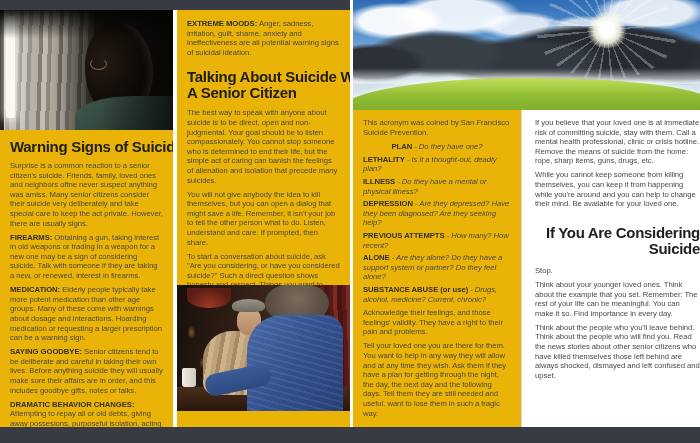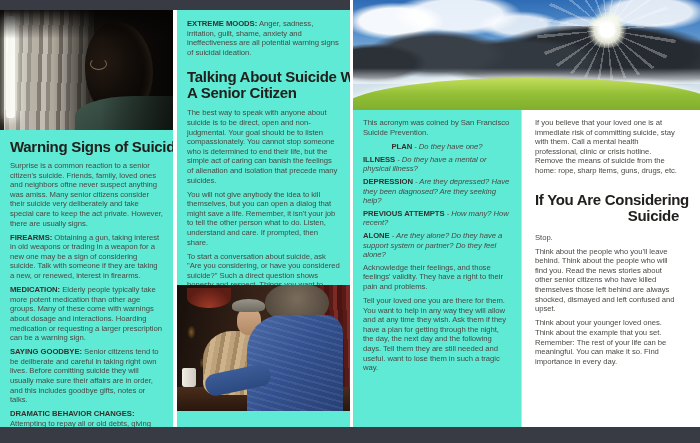--- a/index.html
+++ b/index.html
@@ -1,21 +1,21 @@
 <!DOCTYPE html>
 <html><head>
 <meta charset="utf-8">
 <style>
   html,body{margin:0;padding:0;background:#fff;}
   .stage{position:relative;width:700px;height:443px;background:#ffffff;overflow:hidden;
          font-family:"Liberation Sans",sans-serif;-webkit-font-smoothing:antialiased;}
   .bar{position:absolute;background:#383b43;}
   .bar-top{left:0;top:0;width:350px;height:10px;}
   .bar-bottom{left:0;top:427px;width:700px;height:16px;}
-  .panel{position:absolute;background:#5eead4;overflow:hidden;}
+  .panel{position:absolute;background:#eab308;overflow:hidden;}
   .panel1{left:0;top:10px;width:173px;height:417px;}
   .panel2{left:177px;top:10px;width:173px;height:417px;}
   .panel3{left:353px;top:110px;width:168px;height:317px;}
   .panel4{left:521px;top:110px;width:179px;height:317px;background:#ffffff;border-left:1px solid #dcd9d0;}
   .content{padding:9px 10px 0 10px;}
   p{margin:0 0 4.5px;font-size:7.7px;line-height:9.6px;color:#4b4a45;letter-spacing:-0.05px;}
   .term{font-weight:bold;color:#33322e;}
   .acr i{color:#4b4a45;}
   .h-lg{margin:0 0 6px;font-size:15px;line-height:16px;font-weight:600;color:#21201d;letter-spacing:-0.3px;}
   .h-lg .hl{display:block;white-space:nowrap;}
@@ -112,21 +112,21 @@
       <div class="abs ph1-head"></div>
       <div class="abs ph1-glasses"></div>
       <div class="abs ph1-shoulder"></div>
       <div class="abs ph1-shade"></div>
     </div>
     <div class="content">
       <h2 class="h-lg nowrap">Warning Signs of Suicide</h2>
       <p>Surprise is a common reaction to a senior citizen's suicide. Friends, family, loved ones and neighbors oftne never suspect anything was amiss. Many senior citizens consider their suicide very deliberately and take special care to keep the act private. However, there are usually signs.</p>
       <p><b class="term">FIREARMS:</b> <span>Obtaining a gun, taking interest in old weapons or trading in a weapon for a new one may be a sign of considering suicide. Talk with someone if they are taking a new, or renewed, interest in firearms.</span></p>
       <p><b class="term">MEDICATION:</b> <span>Elderly people typically take more potent medication than other age groups. Many of these come with warnings about dosage and interactions. Hoarding medication or requesting a larger prescription can be a warning sign.</span></p>
-      <p><b class="term">SAYING GOODBYE:</b> <span>Senior citizens tend to be deilberate and careful in taking right own lives. Before comitting suicide they will usually make sure their affairs are in order, and this includes goodbye gifts, notes or talks.</span></p>
+      <p><b class="term">SAYING GOODBYE:</b> <span>Senior citizens tend to be deilberate and careful in taking their own lives. Before anything suicide they will usually make sure their affairs are in order, and this includes goodbye gifts, notes or talks.</span></p>
       <p><b class="term">DRAMATIC BEHAVIOR CHANGES:</b> <span>Attempting to repay all or old debts, giving away possesions, purposeful isolation, acting impulsively, being in a greater than usual hurry to accomplish goals — or abandoning those goals.</span></p>
     </div>
   </section>
 
   <section class="panel panel2">
     <div class="content">
       <p style="margin-bottom:10px;"><b class="term">EXTREME MOODS:</b> <span>Anger, sadness, irritation, guilt, shame, anxiety and ineffectiveness are all potential warning signs of suicidal ideation.</span></p>
       <h2 class="h-lg" style="margin:12px 0 7px;">
         <span class="hl">Talking About Suicide With</span>
         <span class="hl">A Senior Citizen</span>
@@ -158,35 +158,38 @@
     <div class="abs sky-rays"></div>
     <div class="abs sky-sun"></div>
     <div class="abs sky-haze"></div>
     <div class="abs sky-hill"></div>
   </div>
 
   <section class="panel panel3">
     <div class="content" style="padding-top:8px;">
       <p style="margin-bottom:5px;">This acronym was coined by San Francisco Suicide Prevention.</p>
       <p class="acr" style="margin-bottom:3px;text-align:center;"><b class="term">PLAN</b> <i>- Do they have one?</i></p>
+      <p class="acr" style="margin-bottom:3px;"><b class="term">LETHALITY</b> <i>- Is it a thought-out, deadly plan?</i></p>
       <p class="acr" style="margin-bottom:3px;"><b class="term">ILLNESS</b> <i>- Do they have a mental or physical illness?</i></p>
       <p class="acr" style="margin-bottom:3px;"><b class="term">DEPRESSION</b> <i>- Are they depressed? Have they been diagnosed? Are they seeking help?</i></p>
       <p class="acr" style="margin-bottom:3px;"><b class="term">PREVIOUS ATTEMPTS</b> <i>- How many? How recent?</i></p>
       <p class="acr" style="margin-bottom:3px;"><b class="term">ALONE</b> <i>- Are they alone? Do they have a support system or partner? Do they feel alone?</i></p>
+      <p class="acr" style="margin-bottom:4px;"><b class="term">SUBSTANCE ABUSE (or use)</b> <i>- Drugs, alcohol, medicine? Current, chronic?</i></p>
       <p>Acknowledge their feelings, and those feelings' validity. They have a right to their pain and problems.</p>
       <p>Tell your loved one you are there for them. You want to help in any way they will allow and at any time they wish. Ask them if they have a plan for getting through the night, the day, the next day and the following days. Tell them they are still needed and useful. want to lose them in such a tragic way.</p>
     </div>
   </section>
 
   <section class="panel panel4">
-    <div class="content" style="padding:8px 22px 0 13px;">
+    <div class="content" style="padding:8px 1px 0 13px;">
       <p>If you believe that your loved one is at immediate risk of committing suicide, stay with them. Call a mental health professional, clinic or crisis hotline. Remove the means of suicide from the home: rope, sharp items, guns, drugs, etc.</p>
+      <p>While you cannot keep someone from killing themselves, you can keep it from happening while you're around and you can help to change their mind. Be available for your loved one.</p>
       <h2 class="h-lg" style="margin:16px 0 9px;text-align:right;">
         <span class="hl">If You Are Considering</span>
         <span class="hl">Suicide</span>
       </h2>
       <p>Stop.</p>
+      <p>Think about your younger loved ones. Think about the example that you set. Remember: The rest of your life can be meaningful. You can make it so. Find importance in every day.</p>
       <p>Think about the people who you'll leave behind. Think about the people who will find you. Read the news stories about other senior citizens who have killed themselves those left behind are always shocked, dismayed and left confused and upset.</p>
-      <p>Think about your younger loved ones. Think about the example that you set. Remember: The rest of your life can be meaningful. You can make it so. Find importance in every day.</p>
     </div>
   </section>
 
 </div>
 
 </body></html>

